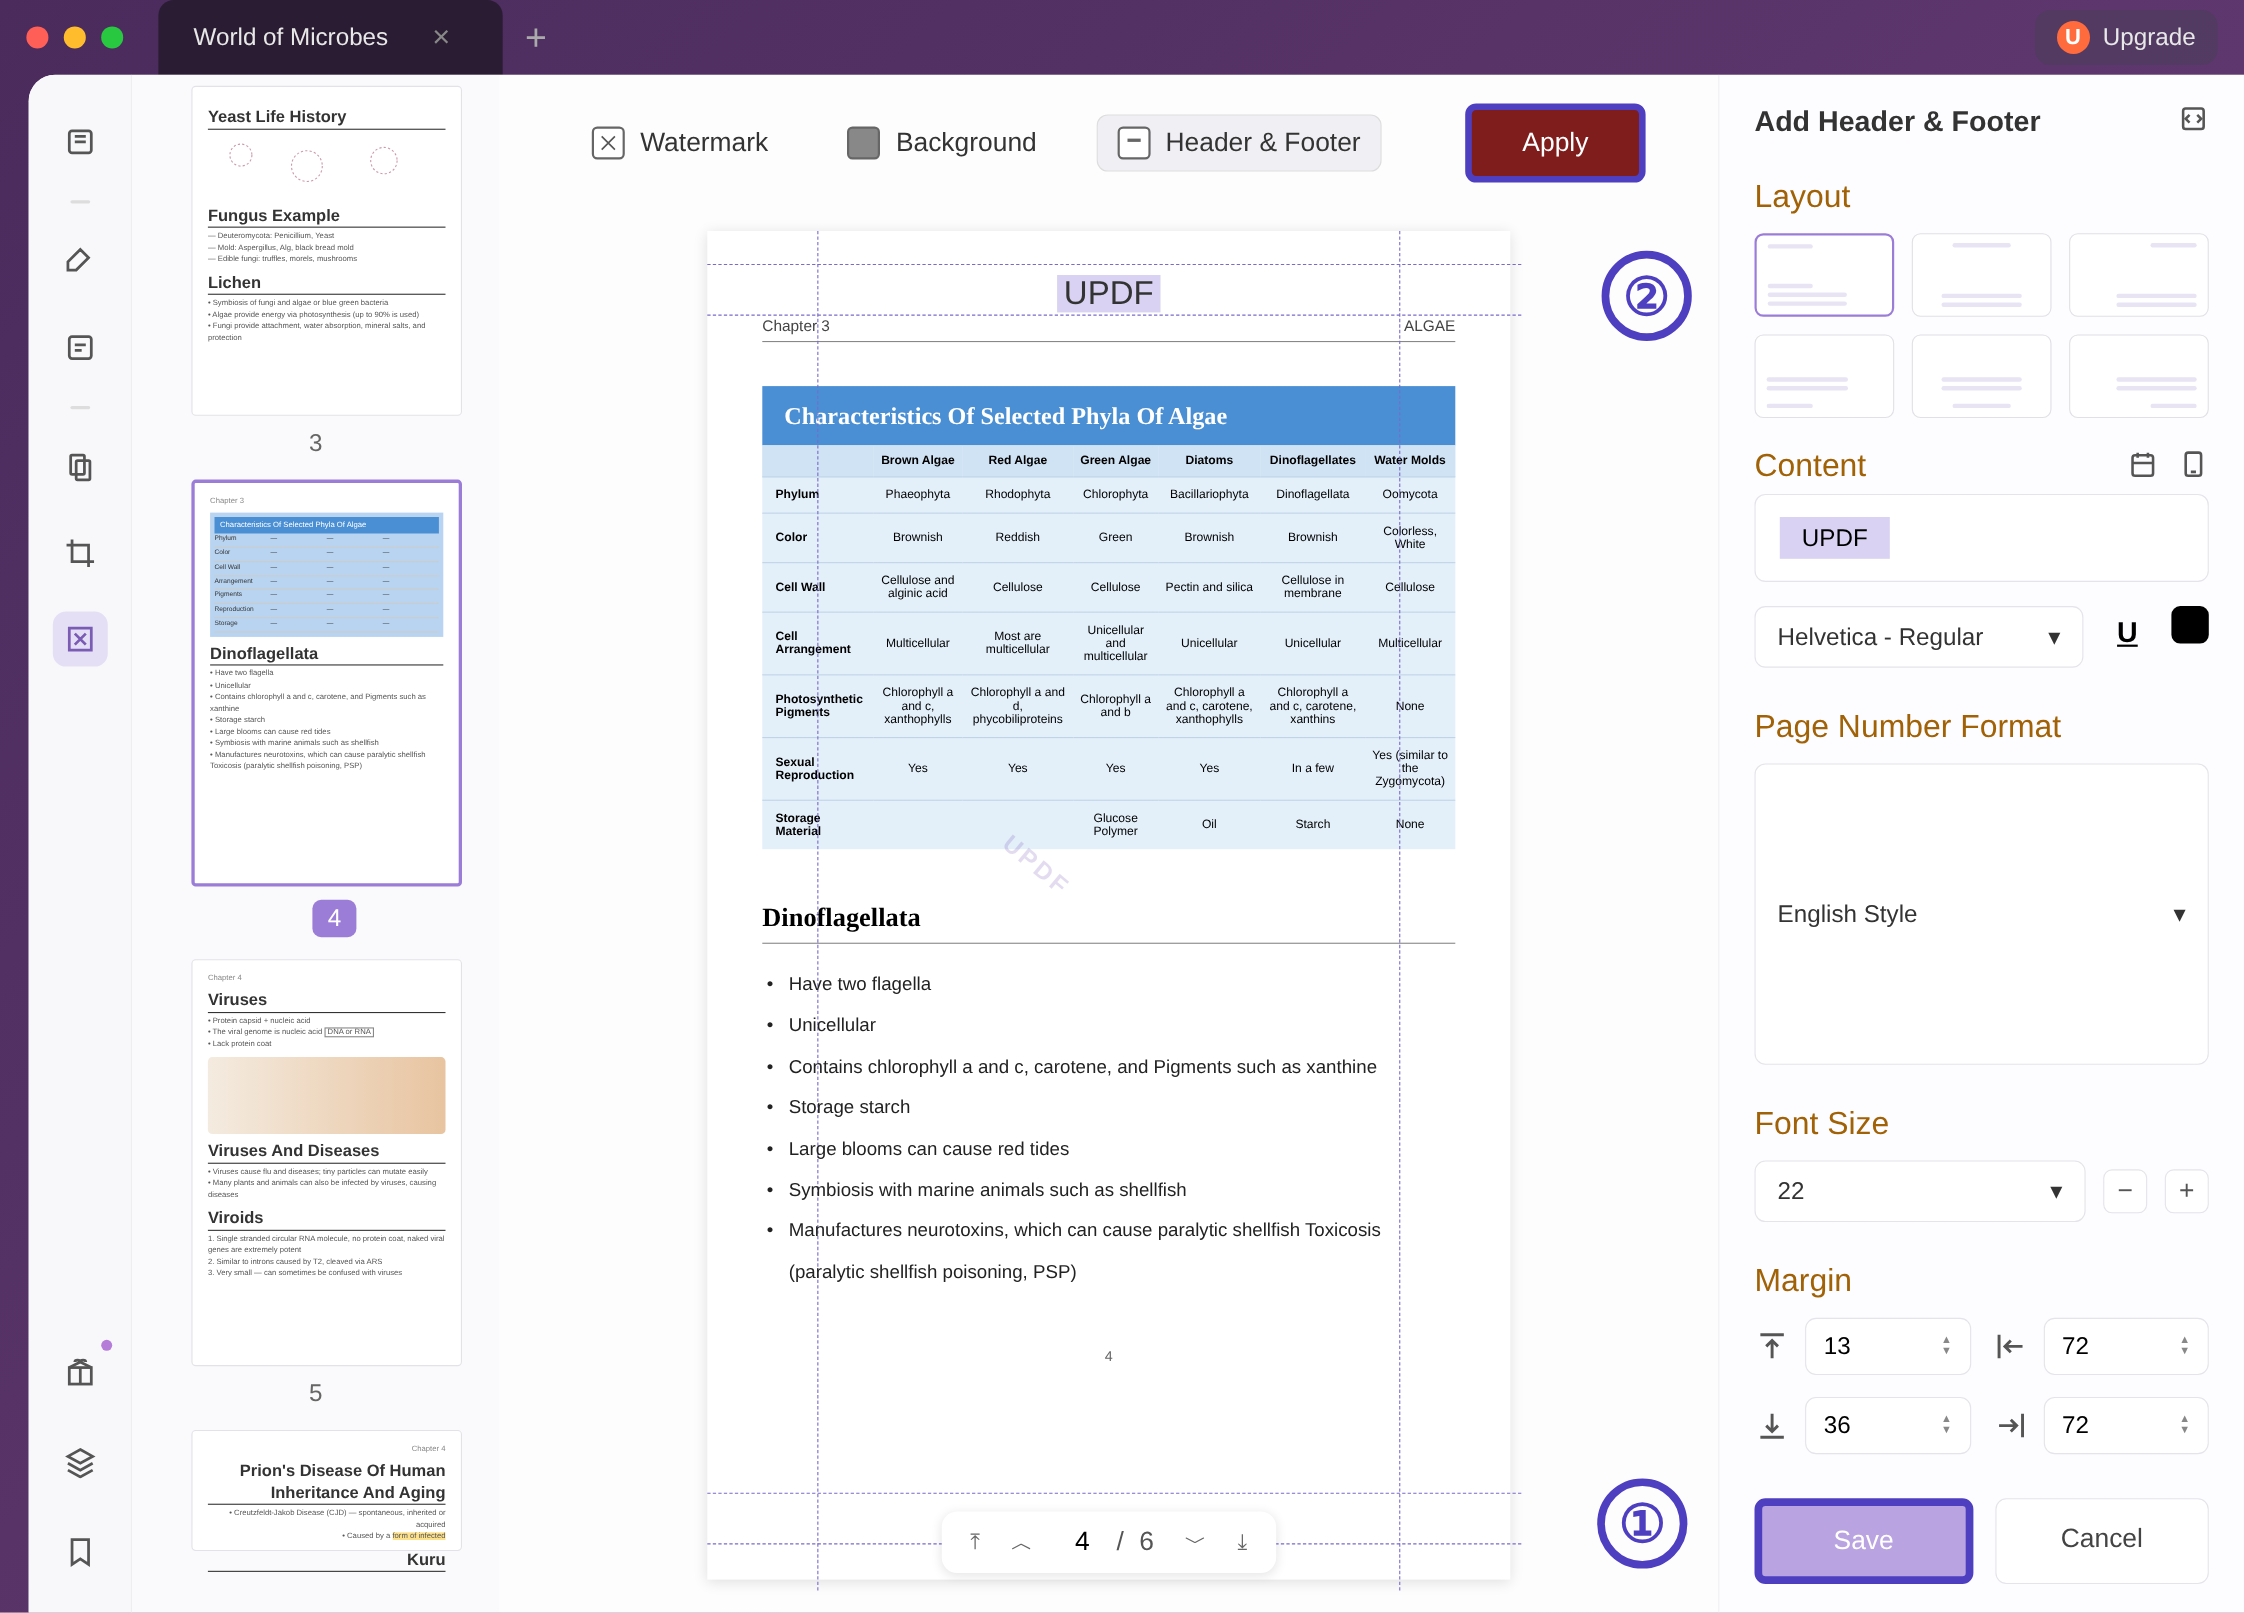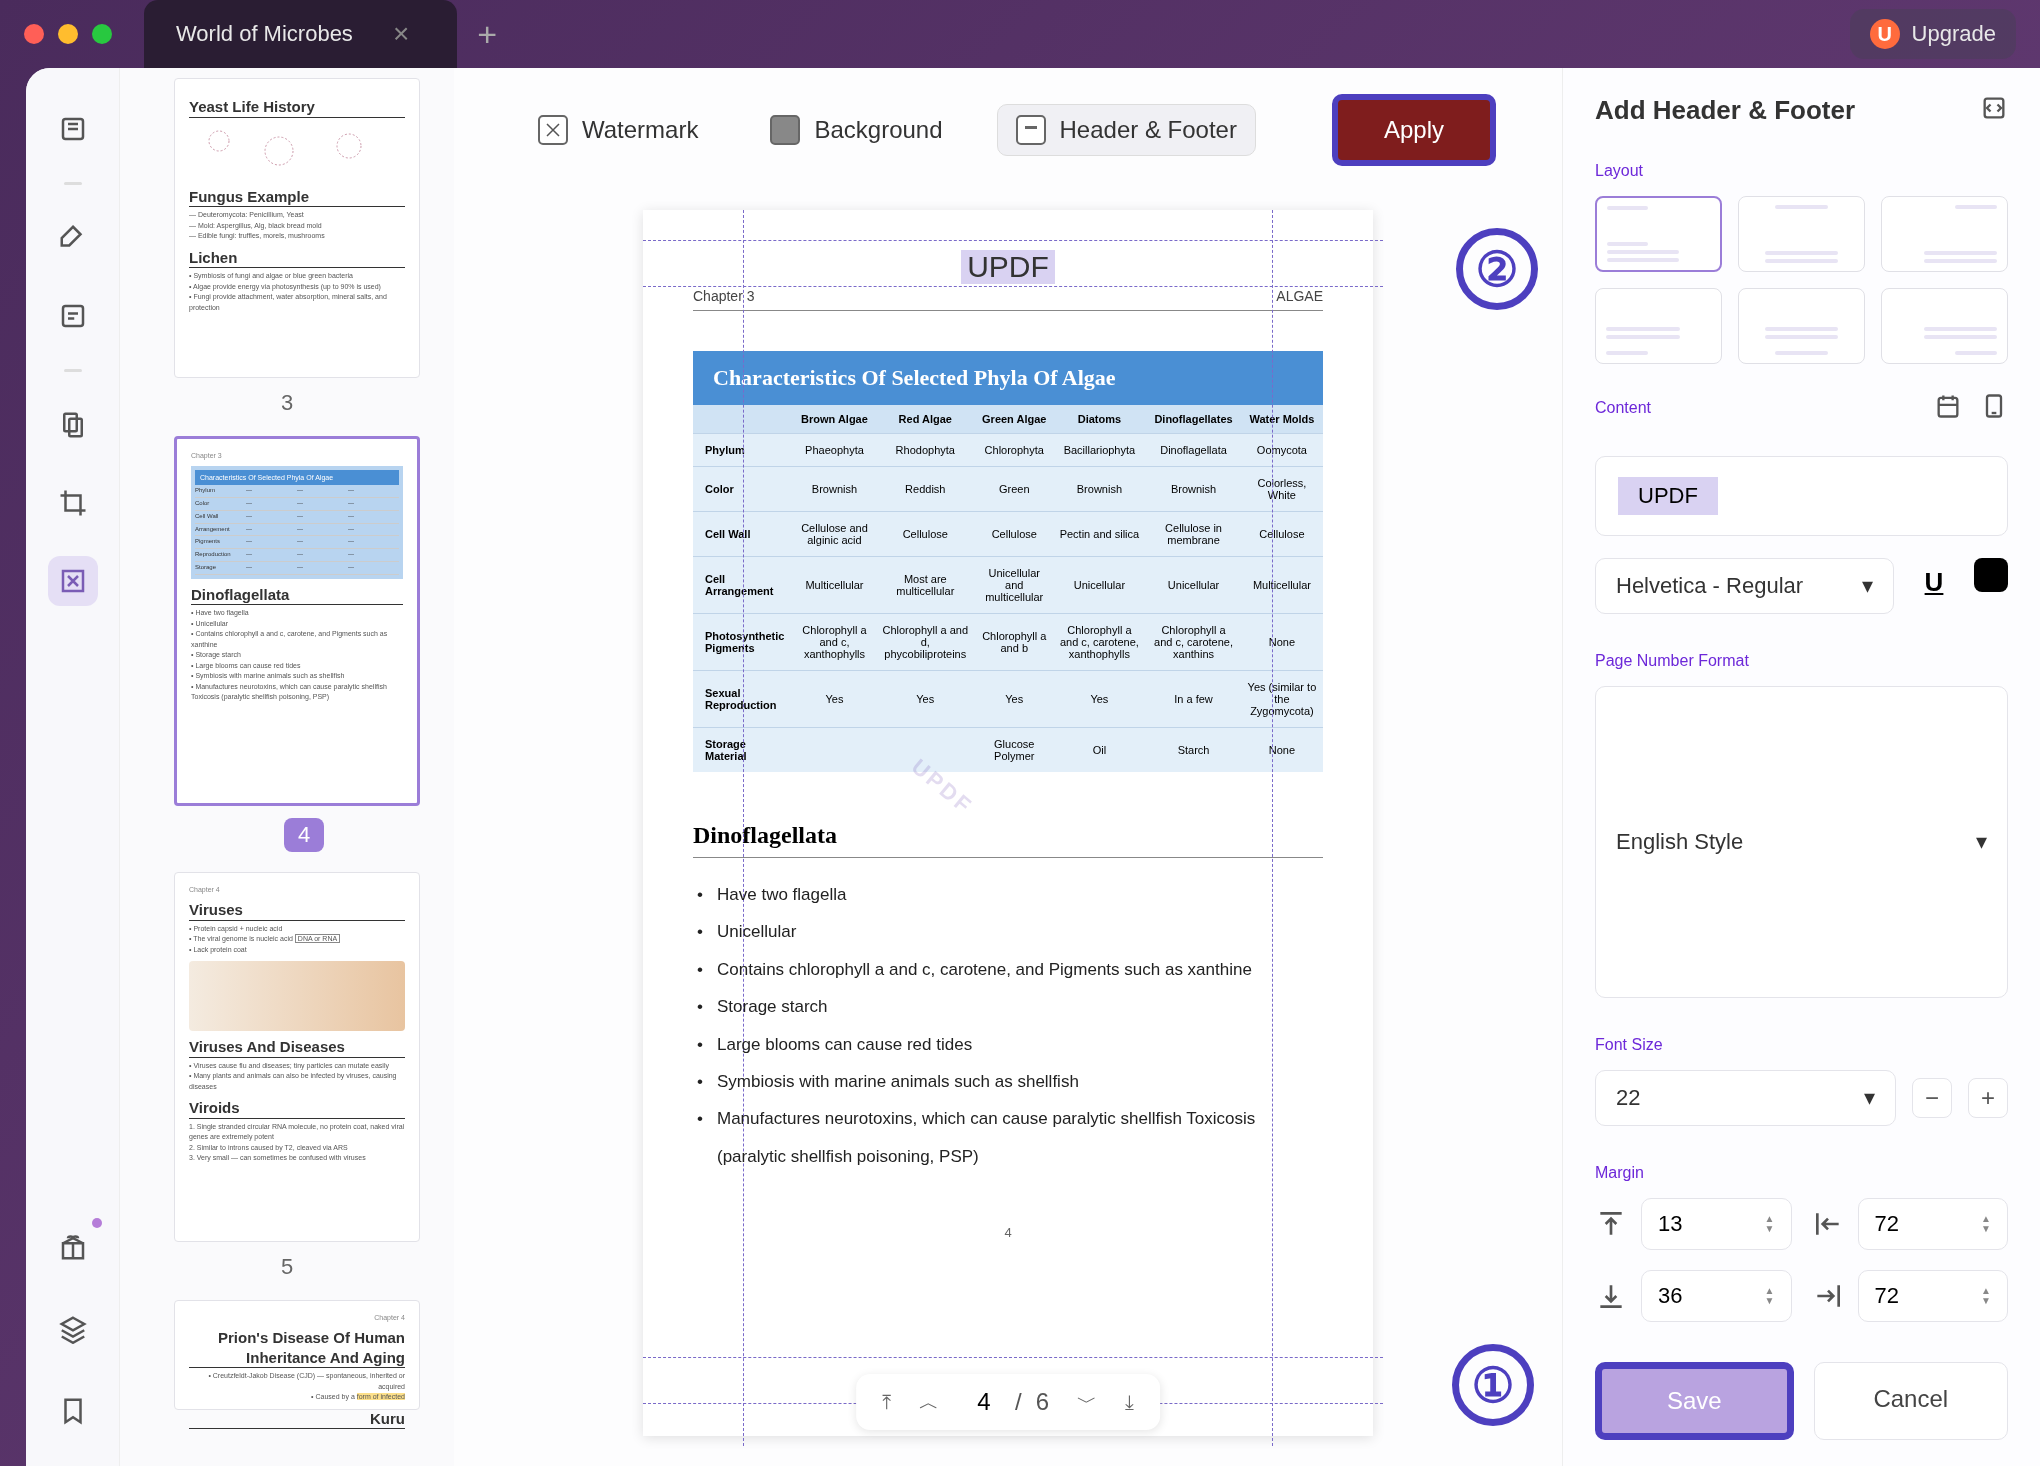--- a/index.html
+++ b/index.html
@@ -82,26 +82,26 @@
 
 .page-nav { position: absolute; bottom: 36px; left: 50%; transform: translateX(-50%); background: white; border-radius: 14px; box-shadow: 0 2px 10px rgba(0,0,0,0.1); padding: 14px 26px; display: flex; align-items: center; gap: 28px;}
 .pn-btn { color: #666; cursor: pointer; font-size: 20px;}
 .pn-input { display: flex; align-items: center; gap: 14px; font-size: 24px; color: #555;}
 .pn-input input { width: 34px; text-align: center; border: none; font-size: 24px; background: transparent;}
 
 
 .right-panel { width: 478px; background: #fdfdff; border-left: 1px solid #eee; padding: 26px 32px; overflow-y: auto; display:flex; flex-direction:column;}
 .rp-title-row { display: flex; justify-content: space-between; align-items: center; margin-bottom: 24px;}
 .rp-title { font-size: 26px; font-weight: 600; color: #333;}
-.rp-section-label { font-size: 16px; color: #6d28d9; margin-bottom: 16px; margin-top: 12px;}
+.rp-section-label { font-size: 29px; color: #a16207; margin-bottom: 16px; margin-top: 12px;}
 .layout-grid { display: grid; grid-template-columns: repeat(3, 1fr); gap: 16px; margin-bottom: 28px;}
 .layout-opt { height: 76px; border: 1px solid #e0e0e6; border-radius: 8px; background: white; display:flex; flex-direction:column; padding: 8px 10px; gap:4px; cursor: pointer;}
 .layout-opt.selected { border: 2px solid #9b7dd8; }
 .layout-opt .ln { height: 4px; background: #e8e4f4; border-radius: 2px;}
-.content-row { display: flex; justify-content: space-between; align-items: center; margin-bottom: 32px;}
+.content-row { display: flex; justify-content: space-between; align-items: center; margin-bottom: 8px;}
 .content-input { background: white; border: 1px solid #e4e4ea; border-radius: 10px; padding: 20px 22px; margin-bottom: 22px;}
 .content-tag { background: #d9d2f2; padding: 6px 20px; font-size: 22px; display: inline-block;}
 .ctrl-row { display: flex; gap: 16px; align-items: flex-start; margin-bottom: 26px;}
 .select-ctrl { flex: 1; background: white; border: 1px solid #e4e4ea; border-radius: 10px; padding: 14px 20px; display: flex; justify-content: space-between; align-items: center; font-size: 22px; color: #333; cursor: pointer;}
 .underline-btn { width: 48px; height: 48px; display:flex; align-items:center; justify-content:center; font-size: 26px; font-weight: bold; text-decoration: underline; cursor: pointer;}
 .color-swatch { width: 34px; height: 34px; background: #000; border-radius: 8px; cursor: pointer;}
 .fontsize-row { display: flex; gap: 16px; align-items: center; margin-bottom: 26px;}
 .stepper-btn { width: 40px; height: 40px; display:flex; align-items:center; justify-content:center; background:white; border:1px solid #e4e4ea; border-radius:8px; cursor:pointer; font-size:24px; color:#555;}
 .margin-grid { display: grid; grid-template-columns: 1fr 1fr; gap: 20px; margin-bottom: 30px;}
 .margin-item { display: flex; align-items: center; gap: 14px;}

